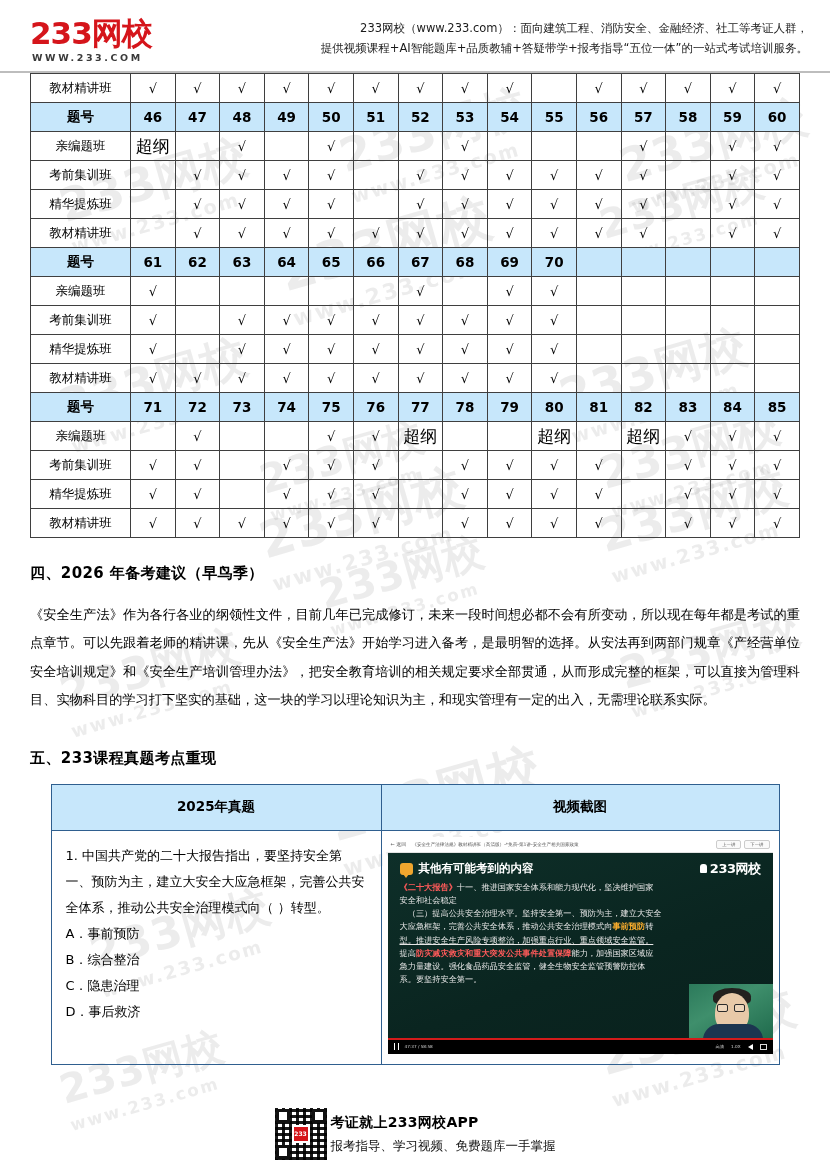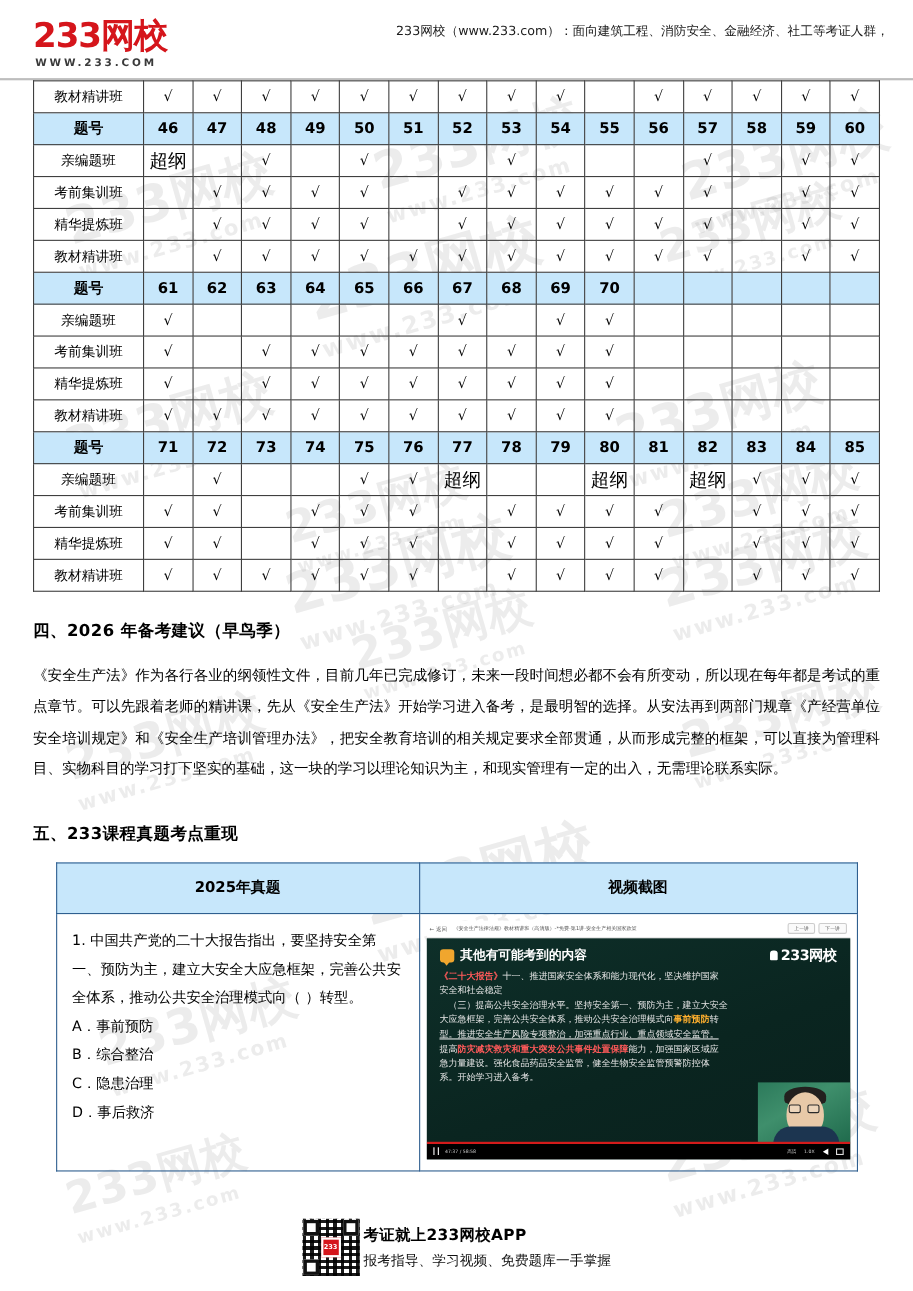--- a/index.html
+++ b/index.html
@@ -264,20 +264,21 @@
     <div class="wm" style="left: 60px; top: 1040px; font-size: 40px;">233网校<span class="sub">www.233.com</span></div>
   </div>
 
 <div class="page-header">
   <div class="logo">
     <div class="logo-main">233网校</div>
     <div class="logo-sub">WWW.233.COM</div>
   </div>
   <div class="header-text">
     <div>233网校（www.233.com）：面向建筑工程、消防安全、金融经济、社工等考证人群，</div>
+    <div>提供视频课程+AI智能题库+品质教辅+答疑带学+报考指导“五位一体”的一站式考试培训服务。</div>
   </div>
 </div>
 
 <div class="content">
 
   <table class="qgrid">
     <colgroup>
       <col style="width:100px">
       <col class="cell-col">
         <col class="cell-col">
@@ -637,21 +638,21 @@
               </div>
 
               <div class="vs-body" id="vsBody">
                   <p><span class="vs-red">《二十大报告》</span><span>十一、推进国家安全体系和能力现代化，坚决维护国家</span></p>
                   <p><span>安全和社会稳定</span></p>
                   <p><span>　（三）提高公共安全治理水平。坚持安全第一、预防为主，建立大安全</span></p>
                   <p><span>大应急框架，完善公共安全体系，推动公共安全治理模式向</span><span class="vs-orange">事前预防</span><span>转</span></p>
                   <p><span class="vs-ul">型。推进安全生产风险专项整治，加强重点行业、重点领域安全监管。</span></p>
                   <p><span>提高</span><span class="vs-red">防灾减灾救灾和重大突发公共事件处置保障</span><span>能力，加强国家区域应</span></p>
                   <p><span>急力量建设。强化食品药品安全监管，健全生物安全监管预警防控体</span></p>
-                  <p><span>系。开始学习进入备考。</span></p>
+                  <p><span>系。要坚持安全第一。</span></p>
                 </div>
 
               <div class="vs-cam">
                 <div class="hair"></div>
                 <div class="head"></div>
                 <div class="g1"></div>
                 <div class="g2"></div>
                 <div class="body"></div>
               </div>
 

